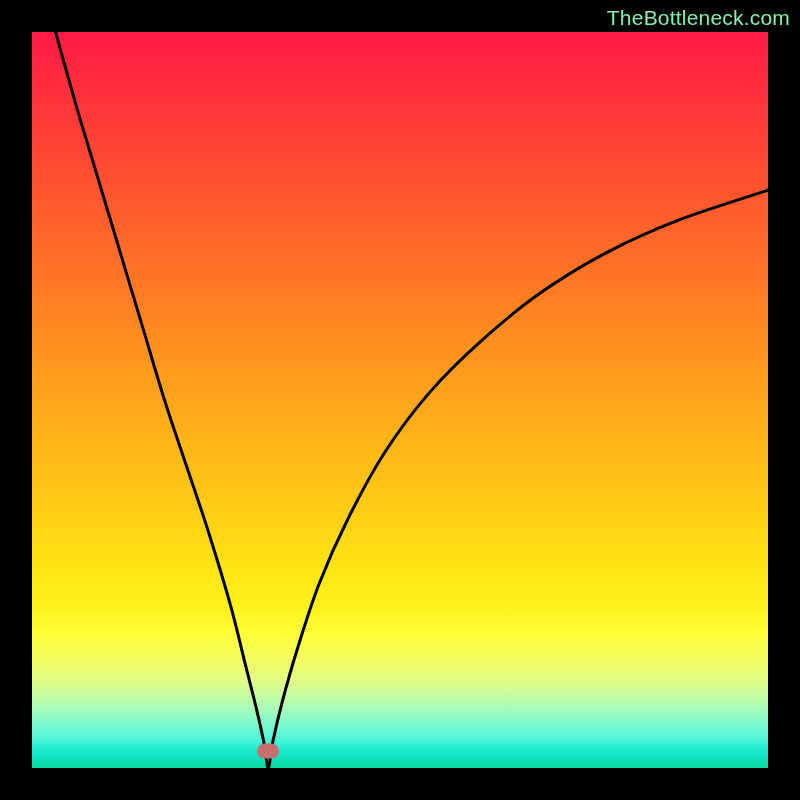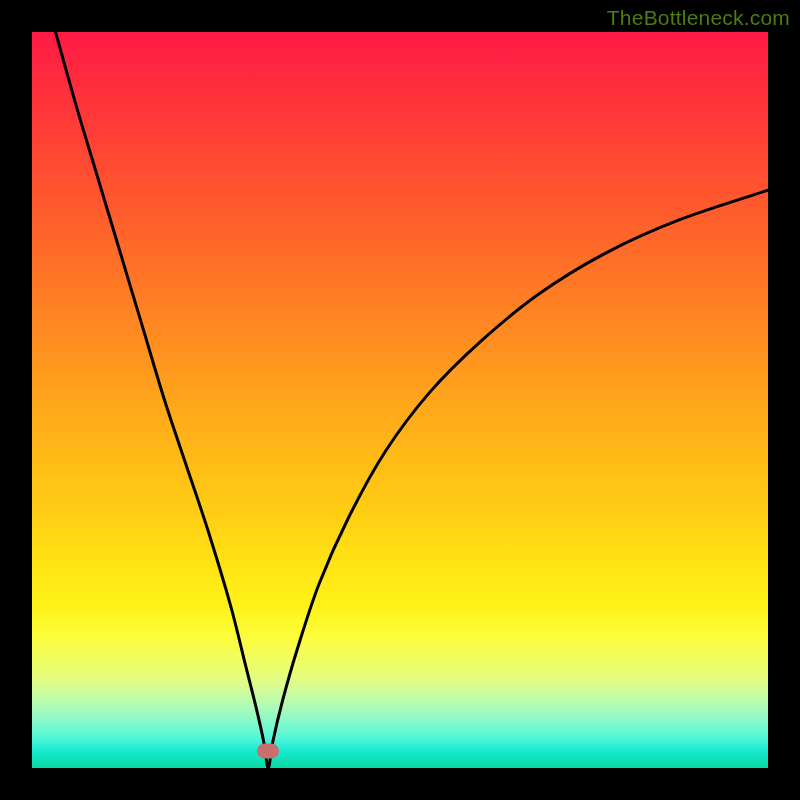--- a/index.html
+++ b/index.html
@@ -50,21 +50,21 @@
       #2aefd6 97%,
       #14e8c8 98%,
       #0de0b6 99%,
       #0ada9f 100%
     );
   }
   .watermark {
     position: absolute;
     top: 6px;
     right: 10px;
-    color: #4d7c0f;
+    color: #86efac;
     font-size: 21px;
     font-weight: 400;
     letter-spacing: 0.2px;
   }
   .marker {
     position: absolute;
     width: 22px;
     height: 15px;
     background: #c86f6d;
     border-radius: 8px;

